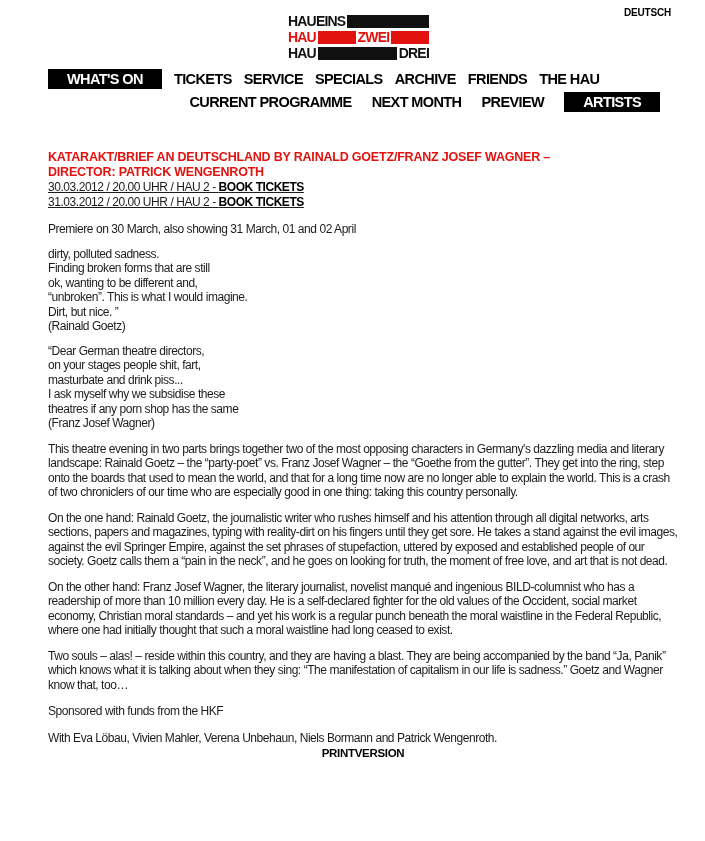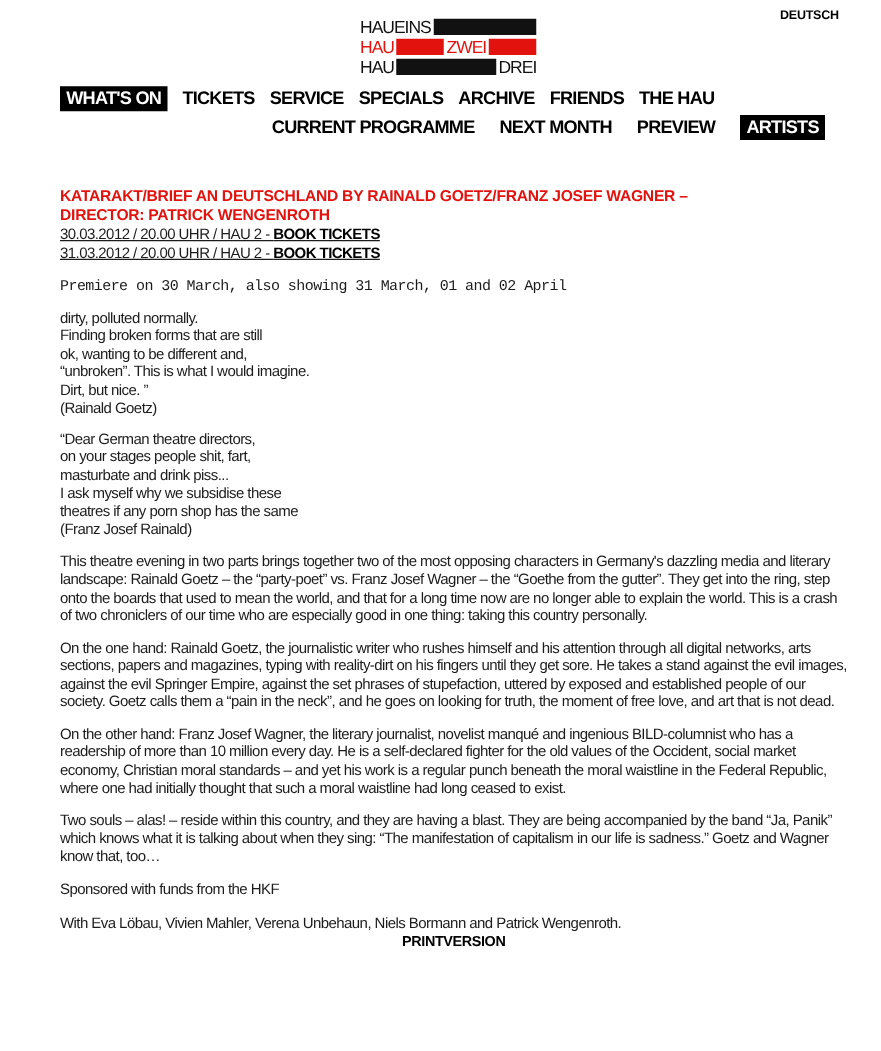--- a/index.html
+++ b/index.html
@@ -13,56 +13,56 @@
   
   .deutsch {
     position:absolute; top:7px; right:34px;
     font-size:10px; font-weight:bold; letter-spacing:-0.2px; color:#000;
   }
 
   
   .logo { position:absolute; left:288px; top:13px; width:141px; cursor:pointer; }
   .logo-row {
     display:flex; align-items:center; gap:2px; height:16px;
-    font-weight:normal; font-size:14px; letter-spacing:-0.8px; line-height:16px;
+    font-weight:bold; font-size:14px; letter-spacing:-0.8px; line-height:16px;
     white-space:nowrap;
   }
   .logo-row .fill { flex:1 1 auto; height:13px; }
   .row-black { color:#111111; }
   .row-black .fill { background:#111111; }
   .row-red { color:#e2120e; }
   .row-red .fill { background:#e2120e; }
 
   
   .main-nav {
     position:absolute; top:69px; left:48px;
     display:flex; align-items:center; gap:12px;
     font-weight:bold; font-size:14.5px; letter-spacing:-0.6px; white-space:nowrap;
   }
   .sub-nav {
     position:absolute; top:92px; right:45px;
     display:flex; align-items:center; gap:20px;
     font-weight:bold; font-size:14.5px; letter-spacing:-0.6px; white-space:nowrap;
   }
   .main-nav a, .sub-nav a { color:#000; }
-  .main-nav a.active, .sub-nav a.active { background:#000; color:#fff; padding:2px 5px; }
+  .main-nav a.active, .sub-nav a.active { background:#000; color:#fff; padding:2px 19px; }
 
   
   .content {
     position:absolute; left:48px; top:150px; width:630px;
     font-size:12px; letter-spacing:-0.45px; line-height:14.5px; color:#1c1c1c;
   }
   .title {
     margin:0; color:#e2120e; font-weight:bold;
     font-size:12.5px; line-height:15px; letter-spacing:-0.2px;
   }
   .title span { display:block; }
   .dates { margin:0; line-height:15px;text-decoration:underline; }
   .dates b { color:#000; }
-  .note { margin:12px 0 0 0;font-family:Liberation Mono, monospace; }
+  .note { margin:12px 0 0 0; }
   .quote { margin:10px 0 0 0; }
   .quote div { display:block; }
   .para { margin:11px 0 0 0; }
   .sponsor { margin:12px 0 0 0; }
   .cast { margin:12px 0 0 0; }
   .printline { margin:1px 0 0 0; text-align:center; }
   .printline a {
     font-weight:bold; color:#000; font-size:11.5px; letter-spacing:-0.3px;
   }
 </style>
@@ -115,35 +115,35 @@
   <div class="dates">
     <span>30.03.2012 / 20.00 UHR / HAU 2 - </span><b><a>BOOK TICKETS</a></b>
   </div>
   <div class="dates">
     <span>31.03.2012 / 20.00 UHR / HAU 2 - </span><b><a>BOOK TICKETS</a></b>
   </div>
 
   <p class="note">Premiere on 30 March, also showing 31 March, 01 and 02 April</p>
 
   <div class="quote">
-    <div>dirty, polluted normally.</div>
+    <div>dirty, polluted sadness.</div>
     <div>Finding broken forms that are still</div>
     <div>ok, wanting to be different and,</div>
     <div>“unbroken”. This is what I would imagine.</div>
     <div>Dirt, but nice. ”</div>
     <div>(Rainald Goetz)</div>
   </div>
 
   <div class="quote">
     <div>“Dear German theatre directors,</div>
     <div>on your stages people shit, fart,</div>
     <div>masturbate and drink piss...</div>
     <div>I ask myself why we subsidise these</div>
     <div>theatres if any porn shop has the same</div>
-    <div>(Franz Josef Rainald)</div>
+    <div>(Franz Josef Wagner)</div>
   </div>
 
   <p class="para">This theatre evening in two parts brings together two of the most opposing characters in Germany's dazzling media and literary landscape: Rainald Goetz – the “party-poet” vs. Franz Josef Wagner – the “Goethe from the gutter”. They get into the ring, step onto the boards that used to mean the world, and that for a long time now are no longer able to explain the world. This is a crash of two chroniclers of our time who are especially good in one thing: taking this country personally.</p>
   <p class="para">On the one hand: Rainald Goetz, the journalistic writer who rushes himself and his attention through all digital networks, arts sections, papers and magazines, typing with reality-dirt on his fingers until they get sore. He takes a stand against the evil images, against the evil Springer Empire, against the set phrases of stupefaction, uttered by exposed and established people of our society. Goetz calls them a “pain in the neck”, and he goes on looking for truth, the moment of free love, and art that is not dead.</p>
   <p class="para">On the other hand: Franz Josef Wagner, the literary journalist, novelist manqué and ingenious BILD-columnist who has a readership of more than 10 million every day. He is a self-declared fighter for the old values of the Occident, social market economy, Christian moral standards – and yet his work is a regular punch beneath the moral waistline in the Federal Republic, where one had initially thought that such a moral waistline had long ceased to exist.</p>
   <p class="para">Two souls – alas! – reside within this country, and they are having a blast. They are being accompanied by the band “Ja, Panik” which knows what it is talking about when they sing: “The manifestation of capitalism in our life is sadness.” Goetz and Wagner know that, too…</p>
 
   <p class="sponsor">Sponsored with funds from the HKF</p>
   <p class="cast">With Eva Löbau, Vivien Mahler, Verena Unbehaun, Niels Bormann and Patrick Wengenroth.</p>
 

